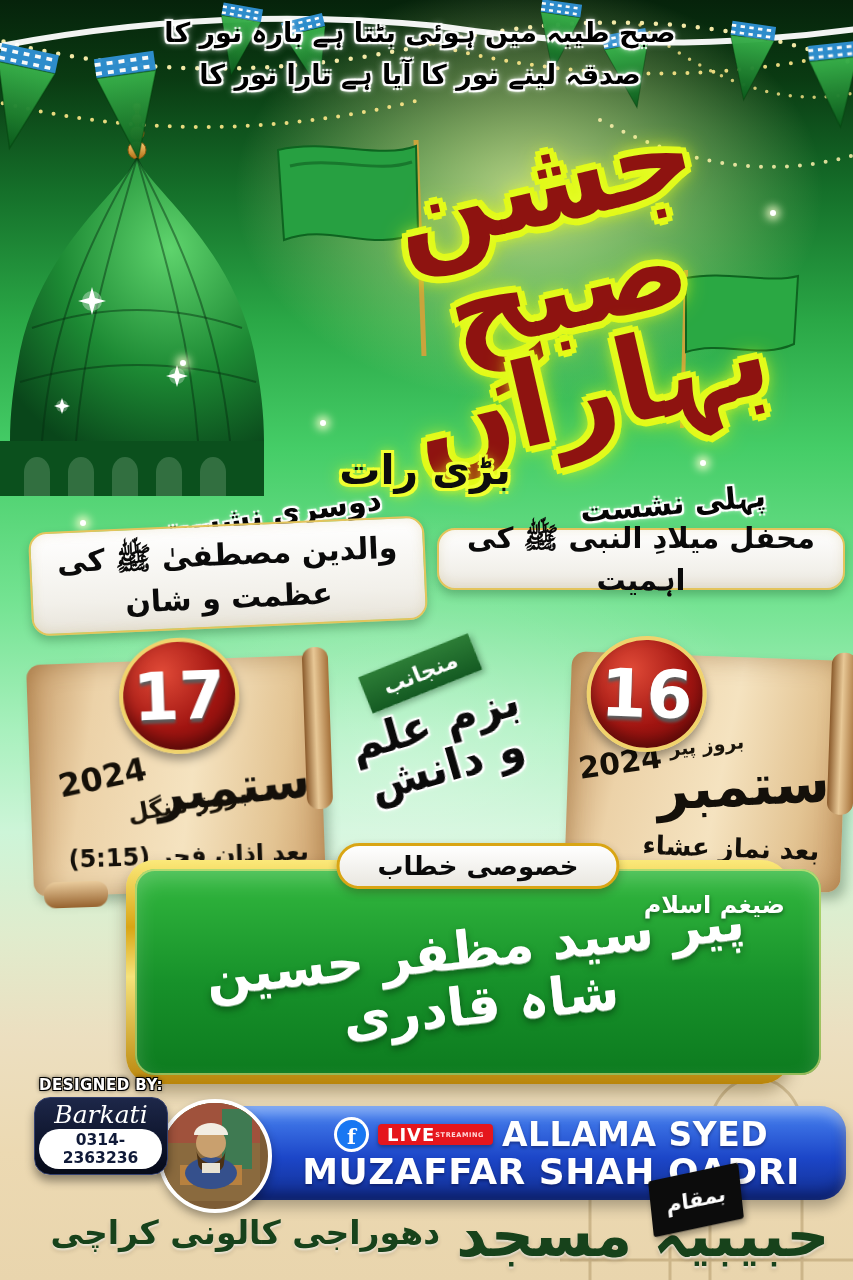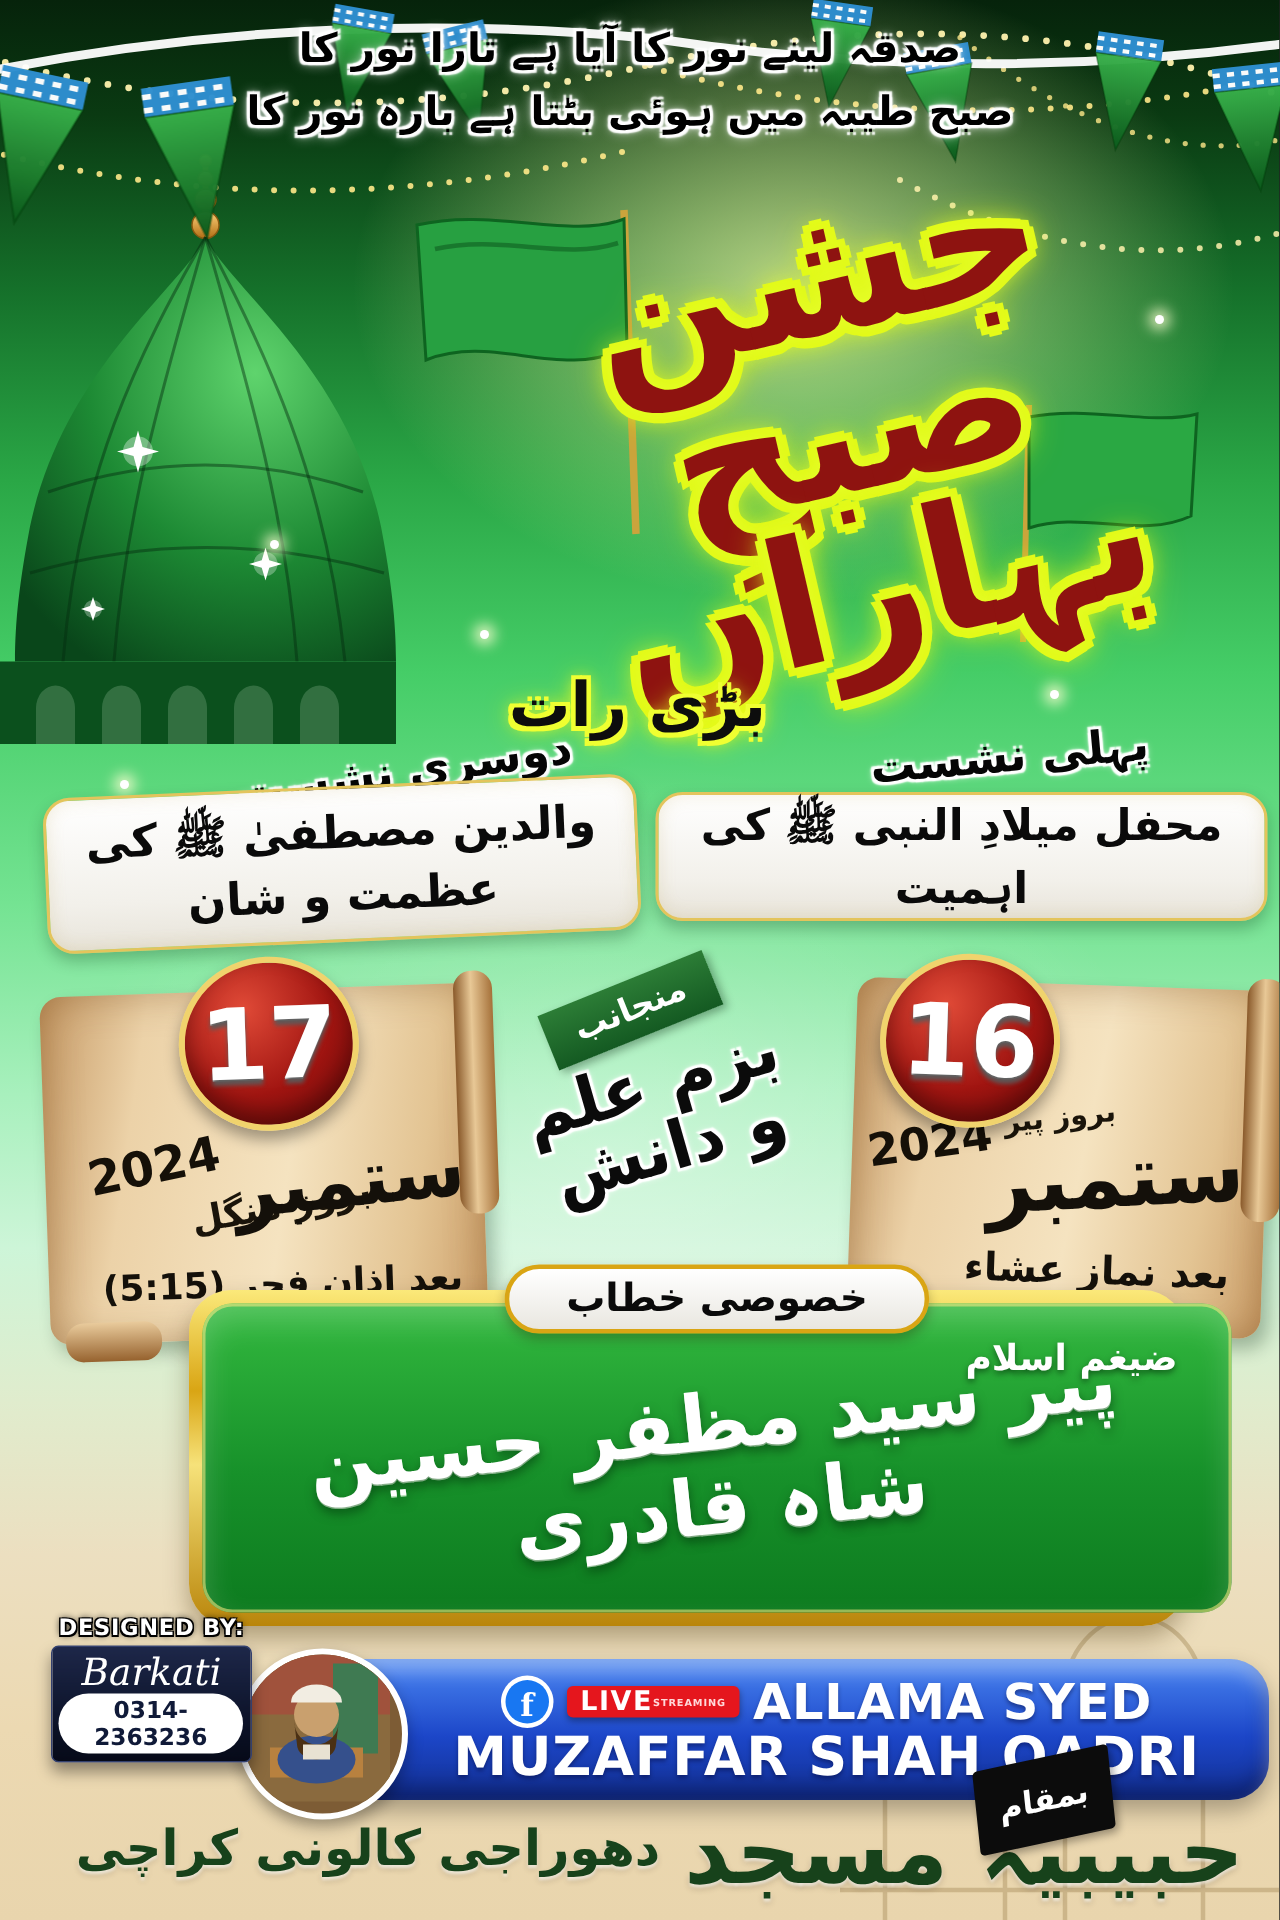--- a/index.html
+++ b/index.html
@@ -29,21 +29,21 @@
     text-shadow:0 0 10px #f2ff2a,3px 3px 0 #eeff35,-3px 3px 0 #eeff35,3px -3px 0 #eeff35,-3px -3px 0 #eeff35,0 0 18px #ddf410;}
 
   
   .session-heading{font-size:30px;font-weight:bold;color:#050505;direction:rtl;text-align:center;z-index:6;
     text-shadow:0 0 6px #fff,2px 2px 1px #fff,-2px -2px 1px #fff,2px -2px 1px #fff,-2px 2px 1px #fff;}
   .session-box{background:linear-gradient(180deg,#ffffff,#f2f0ea 70%,#e8e4da);border:2px solid #e3c45c;
     border-radius:18px;box-shadow:0 5px 10px rgba(0,40,10,.25), inset 0 0 12px rgba(180,150,60,.18);
     display:flex;align-items:center;justify-content:center;text-align:center;direction:rtl;
     font-weight:bold;color:#0a0a0a;z-index:6;padding:6px 14px;box-sizing:border-box;}
   .sess-r-head{right:30px;top:486px;width:300px;transform:rotate(-5deg);}
-  .sess-r-box{right:8px;top:528px;width:408px;height:86px;font-size:29px;}
+  .sess-r-box{right:8px;top:528px;width:408px;height:62px;font-size:29px;}
   .sess-l-head{left:130px;top:497px;width:280px;transform:rotate(-8deg);}
   .sess-l-box{left:30px;top:524px;width:396px;height:104px;font-size:30px;transform:rotate(-2.5deg);}
 
   
   .scroll{background:linear-gradient(100deg,#c69a66 0%,#ecd2a8 22%,#f5e3c0 55%,#e3c493 82%,#cda06b 100%);
     border-radius:14px;z-index:6;
     box-shadow:inset 0 0 26px rgba(110,62,16,.38),5px 7px 12px rgba(0,30,8,.28);}
   .scroll:before{content:"";position:absolute;right:-10px;top:-8px;width:26px;height:70%;
     background:linear-gradient(90deg,#8a5a2b,#e8c896 45%,#a5713a);border-radius:12px;}
   .scroll:after{content:"";position:absolute;left:10px;bottom:-12px;width:64px;height:26px;
@@ -83,21 +83,21 @@
     direction:rtl;text-shadow:0 2px 4px rgba(0,40,8,.6);}
   .speaker-name{position:absolute;left:0;right:0;top:52px;text-align:center;transform:rotate(-6deg);
     font-size:52px;font-weight:bold;color:#fff;direction:rtl;line-height:1.08;padding:0 26px;
     text-shadow:0 4px 7px rgba(0,45,10,.55),0 1px 0 #d8ffd8;}
 
   
   .designer{left:34px;top:1076px;width:134px;z-index:8;text-align:center;}
   .designer-label{font-size:15px;font-weight:bold;color:#fff;letter-spacing:.5px;
     text-shadow:-1px -1px 0 #000,1px -1px 0 #000,-1px 1px 0 #000,1px 1px 0 #000,0 0 5px #000;}
   .designer-card{position:relative;margin-top:3px;background:linear-gradient(180deg,#1d2749,#0b1126 70%,#060a18);
-    border:1px solid #33406e;border-radius:5px;padding:4px 6px 30px;color:#fff;
+    border:1px solid #33406e;border-radius:16px;padding:4px 6px 30px;color:#fff;
     box-shadow:0 6px 10px rgba(0,0,0,.4);}
   .designer-name{font-family:"DejaVu Serif",serif;font-style:italic;font-size:25px;line-height:1.05;}
   .designer-sub{font-family:"DejaVu Serif",serif;font-style:italic;font-size:14px;letter-spacing:5px;}
   .designer-phone{position:absolute;left:4px;right:5px;bottom:5px;background:#fff;border-radius:999px;
     color:#101a38;font-size:15.5px;font-weight:bold;padding:2px 0;}
 
   
   .live-banner{left:178px;top:1106px;width:668px;height:94px;border-radius:26px;z-index:7;
     background:linear-gradient(180deg,#4a86f2,#1c46c8 55%,#122f92);
     box-shadow:inset 0 8px 12px rgba(255,255,255,.35),inset 0 -8px 14px rgba(0,0,30,.35),0 7px 14px rgba(0,0,0,.28);
@@ -269,22 +269,22 @@
   <svg class="layer" style="left:560px;top:930px;z-index:0" width="293" height="350" viewBox="0 0 293 350" opacity=".45">
     <g fill="none" stroke="#a98f5e" stroke-width="3">
       <path d="M30,350 v-120 a40,46 0 0 1 80,0 v120"></path>
       <path d="M150,350 v-150 a46,52 0 0 1 92,0 v150"></path>
       <circle cx="196" cy="80" r="54"></circle>
       <path d="M0,330 h293"></path>
     </g>
   </svg>
 
   <div class="layer poetry rtl">
+    <div class="ln">صبح طیبہ میں ہوئی بٹتا ہے بارہ نور کا</div>
     <div class="ln">صدقہ لینے نور کا آیا ہے تارا نور کا</div>
-    <div class="ln">صبح طیبہ میں ہوئی بٹتا ہے بارہ نور کا</div>
   </div>
 
   <div class="layer main-title">جشن صبحِ بہاراں</div>
   <div class="layer subtitle">بڑی رات</div>
 
   <div class="layer session-heading sess-r-head">پہلی نشست</div>
   <div class="layer session-box sess-r-box">محفل میلادِ النبی ﷺ کی اہمیت</div>
 
   <div class="layer session-heading sess-l-head">دوسری نشست</div>
   <div class="layer session-box sess-l-box">والدین مصطفیٰ ﷺ کی عظمت و شان</div>

